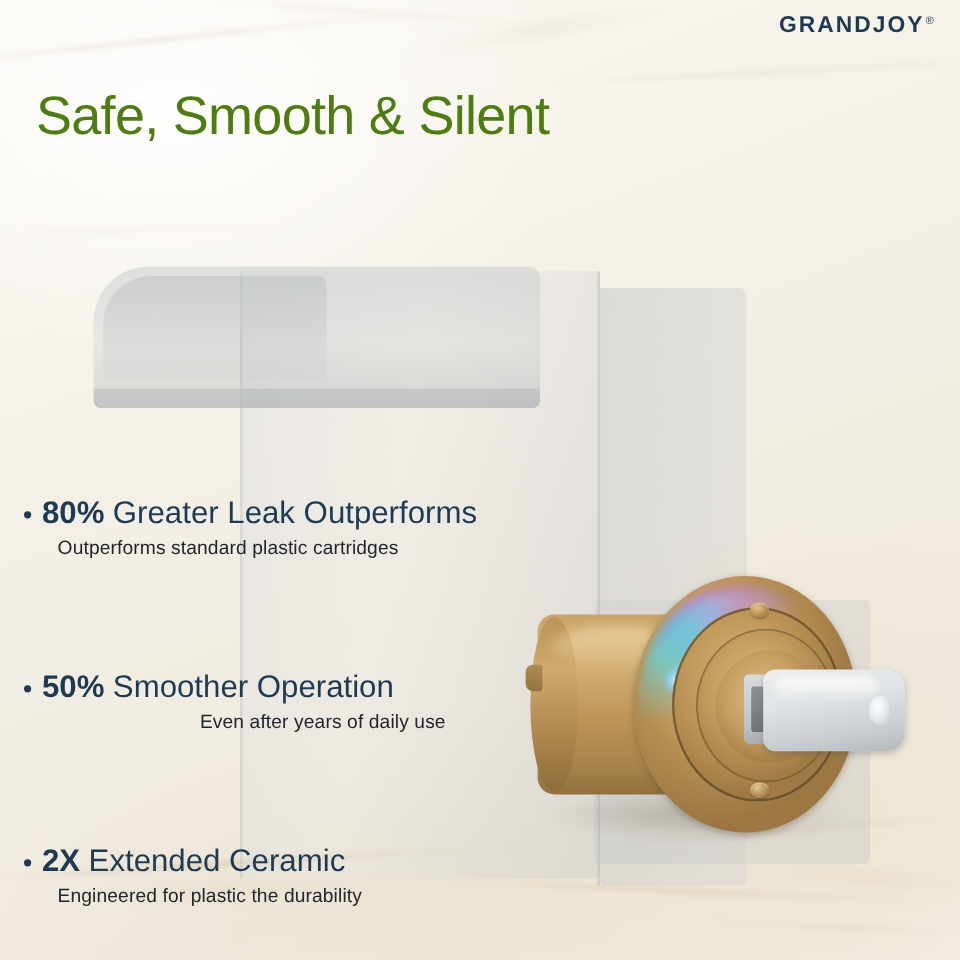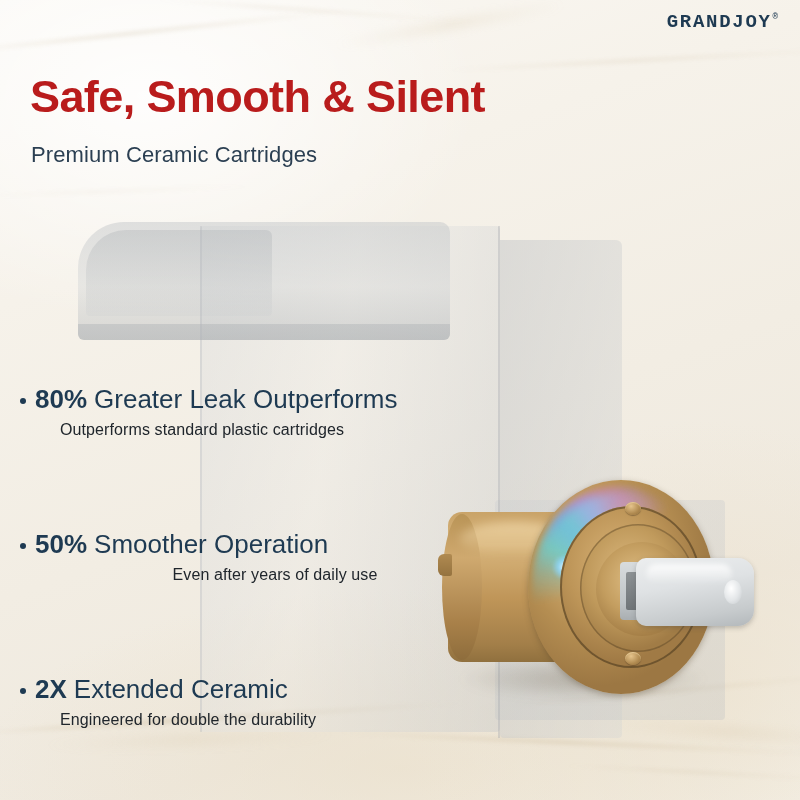--- a/index.html
+++ b/index.html
@@ -101,29 +101,28 @@
     background:rgba(176,180,184,.30);
   }
 
   
   .logo {
     position:absolute; right:22px; top:11px;
     display:flex; align-items:flex-start;
     color:#1e3a52;
     font-size:19px; font-weight:bold;
     letter-spacing:1.7px;
-    font-family:Liberation Mono, monospace;
   }
   .logo-reg { font-size:9px; font-weight:normal; margin-left:1px; margin-top:1px; letter-spacing:0; }
 
   
   .headline {
     position:absolute; left:30px; top:74px;
-    color:#b91c1c;
-    font-size:45px; font-weight:bold;
+    color:#4d7c0f;
+    font-size:45px; font-weight:normal;
     letter-spacing:-0.6px;
     line-height:1.0;
   }
   .subhead {
     position:absolute; left:31px; top:142px;
     color:#2b3f52;
     font-size:22px; font-weight:normal;
     letter-spacing:0.1px;
   }
 
@@ -133,33 +132,34 @@
   .b0 { top:0px; }
   .b1 { top:145px;text-align:center; }
   .b2 { top:290px; }
 
   .bullet-head {
     display:flex; align-items:baseline;
     color:#1e3a52;
     font-size:26px;
     line-height:1.15;
     white-space:nowrap;
+    margin-top:28px;
   }
   .bullet-dot {
     width:6px; height:6px; border-radius:50%;
     background:#1e3a52;
     margin-right:9px;
     flex:none;
     align-self:center;
     position:relative; top:1px;
   }
   .bullet-stat { font-weight:bold; margin-right:7px; }
   .bullet-rest { font-weight:normal; }
   .bullet-sub {
-    margin-left:40px; margin-top:6px;
+    margin-left:28px; margin-top:6px;
     color:#20262c;
     font-size:16px; font-weight:normal;
     letter-spacing:0.1px;
   }
 
   
   .cartridge { position:absolute; left:440px; top:462px; width:330px; height:258px; }
 
   .cart-shadow {
     position:absolute; left:18px; top:196px; width:250px; height:42px;
@@ -317,21 +317,20 @@
   <div class="ghost ghost-arm-shadow"></div>
   <div class="ghost ghost-edge"></div>
   <div class="ghost ghost-edge2"></div>
 
   <div class="logo">
     <span>GRANDJOY</span>
       <span class="logo-reg">®</span>
   </div>
 
   <div class="headline">Safe, Smooth &amp; Silent</div>
-  <div class="subhead">Premium Ceramic Cartridges</div>
 
   <div class="bullets">
 
     <div class="bullet b0">
       <div class="bullet-head">
         <span class="bullet-dot"></span>
         <span class="bullet-stat">80%</span>
         <span class="bullet-rest">Greater Leak Outperforms</span>
       </div>
       <div class="bullet-sub">Outperforms standard plastic cartridges</div>
@@ -345,21 +344,21 @@
       </div>
       <div class="bullet-sub">Even after years of daily use</div>
     </div>
 
     <div class="bullet b2">
       <div class="bullet-head">
         <span class="bullet-dot"></span>
         <span class="bullet-stat">2X</span>
         <span class="bullet-rest">Extended Ceramic</span>
       </div>
-      <div class="bullet-sub">Engineered for double the durability</div>
+      <div class="bullet-sub">Engineered for plastic the durability</div>
     </div>
 
   </div>
 
   <div class="cartridge">
     <div class="cart-shadow"></div>
     <div class="barrel"></div>
     <div class="barrel-cap"></div>
     <div class="barrel-nub"></div>
     <div class="barrel-hi"></div>

